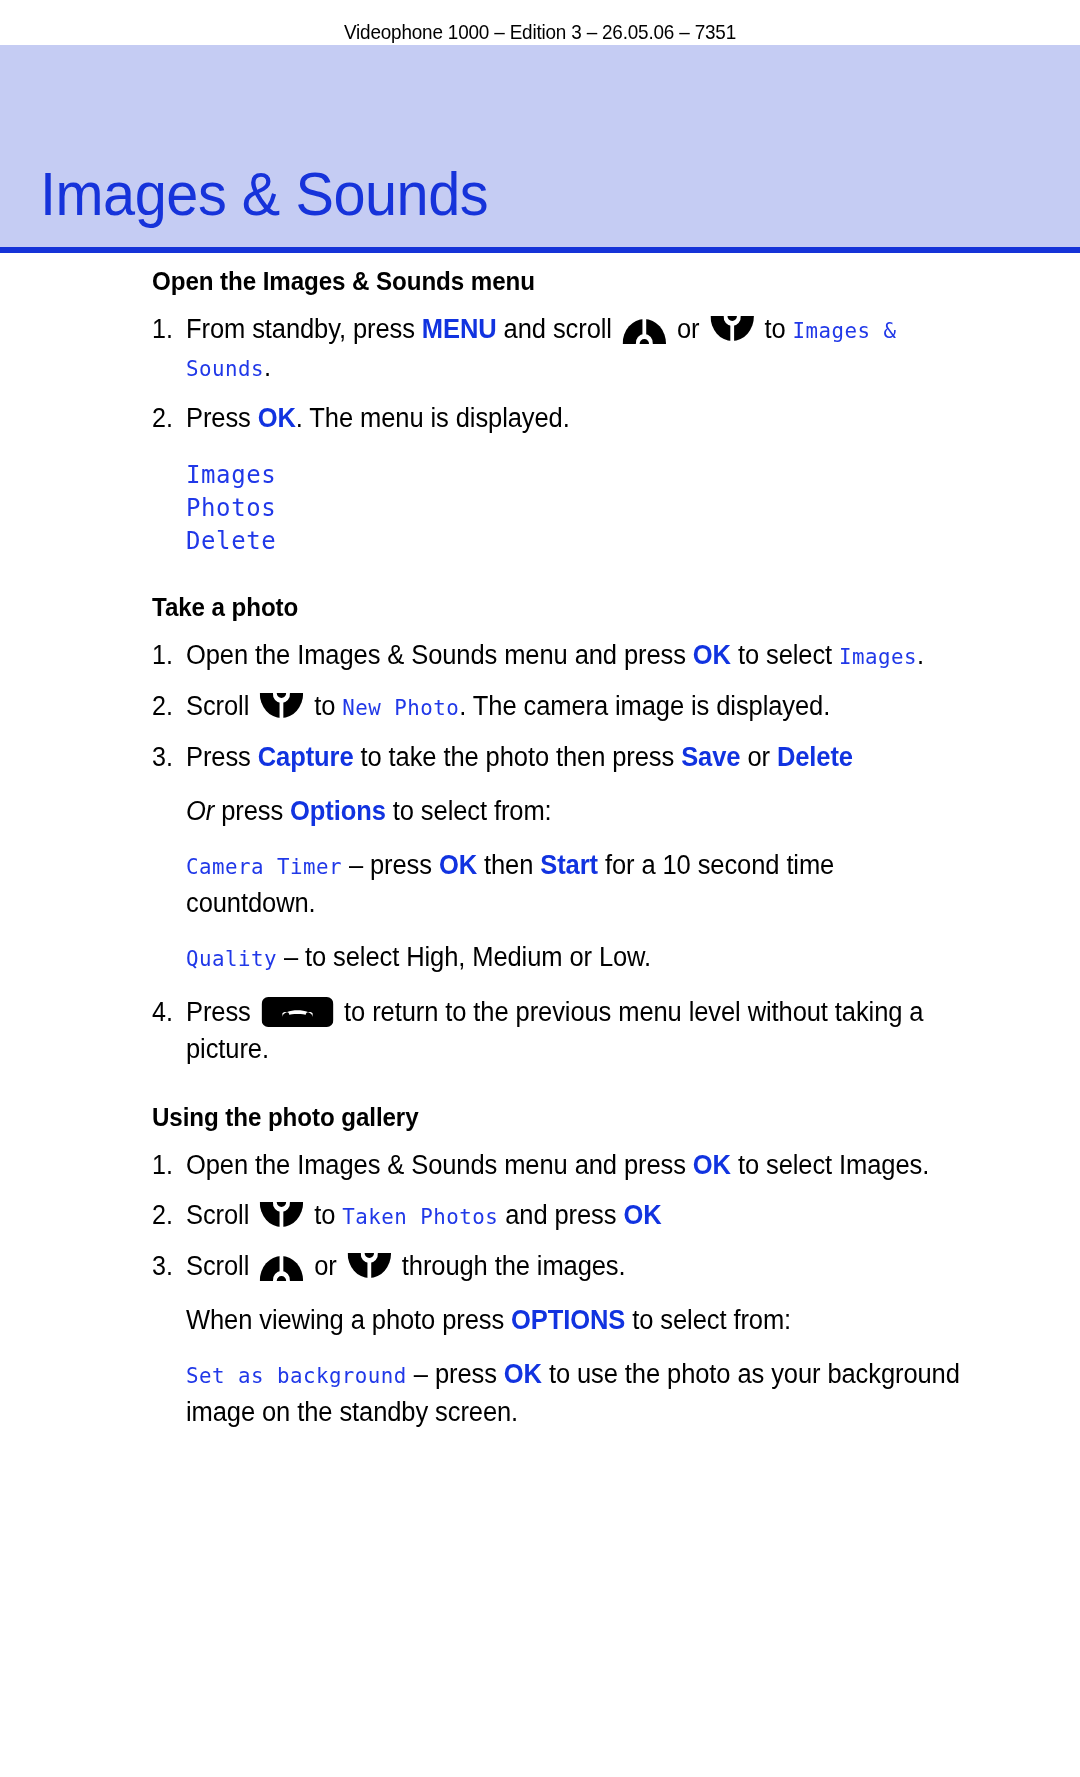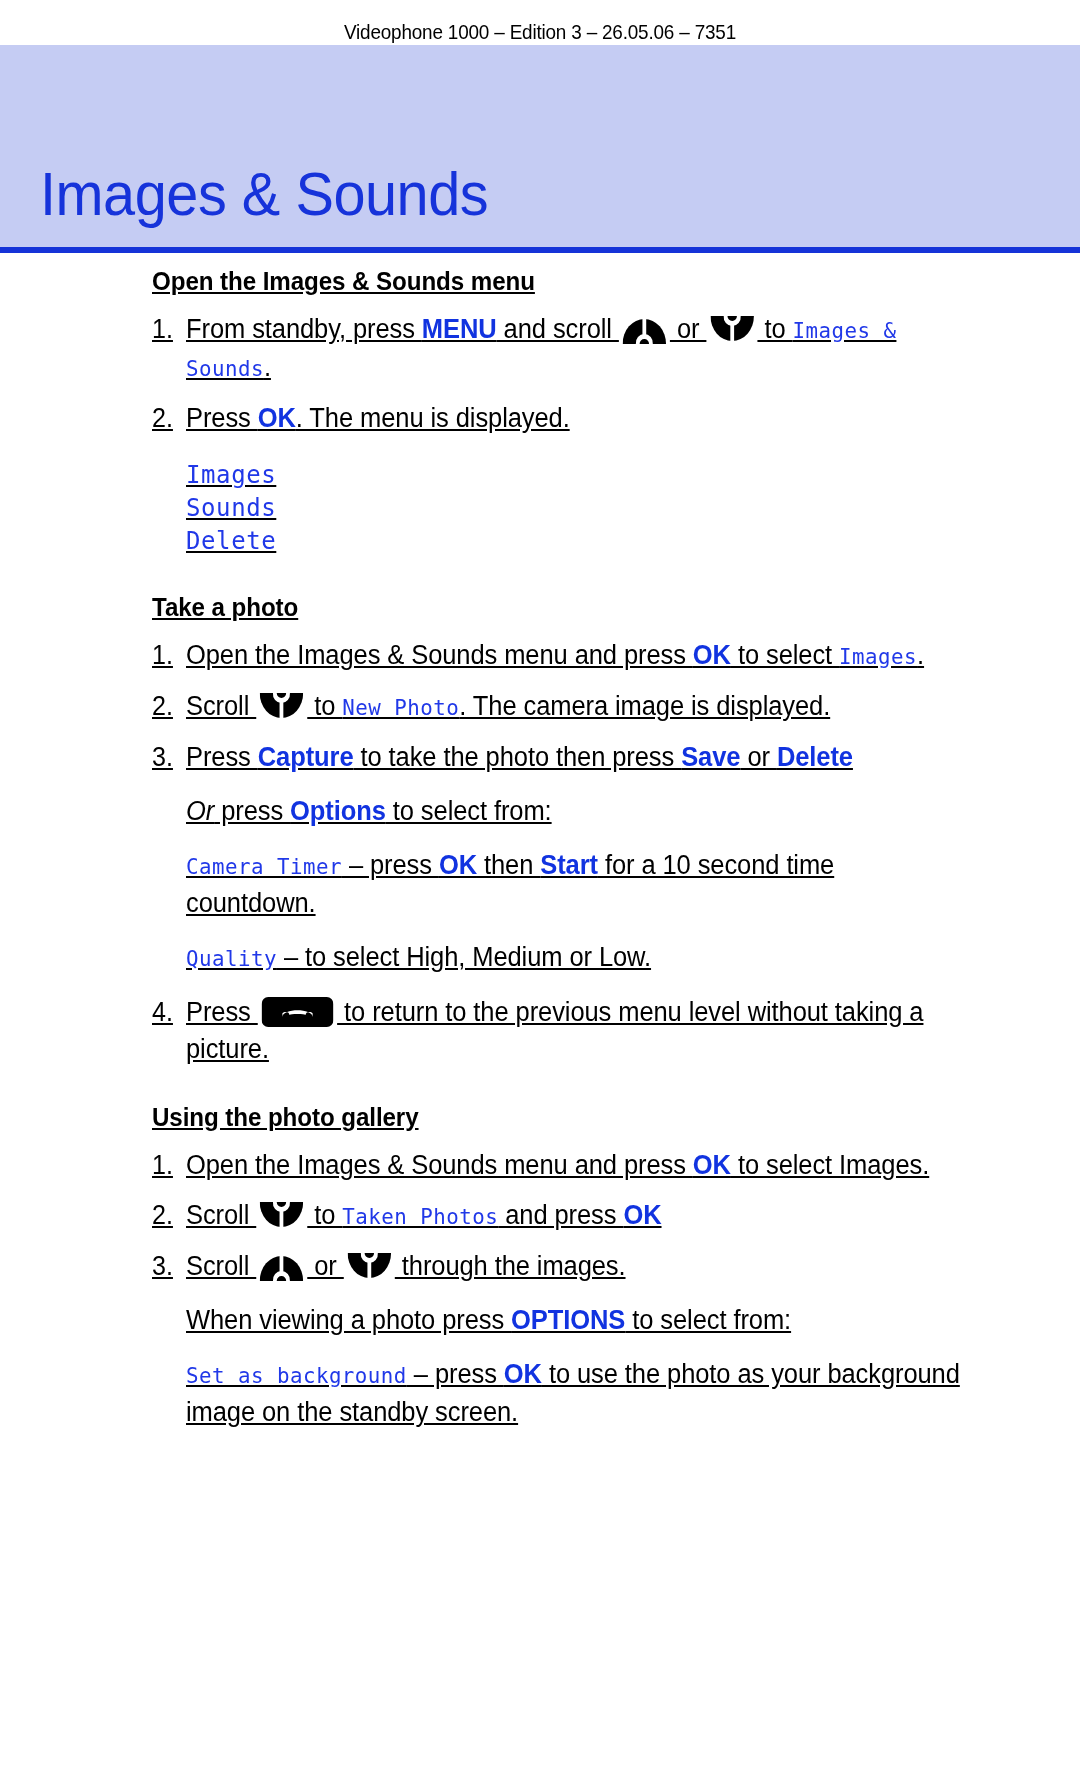--- a/index.html
+++ b/index.html
@@ -79,21 +79,20 @@
   }
 
   
   .content {
     position: absolute;
     top: 262px;
     left: 0;
     width: 1080px;
     padding-left: 152px;
     padding-right: 74px;
-    text-decoration: underline;
   }
 
   h2.section-heading {
     font-size: 26px;
     font-weight: bold;
     letter-spacing: -0.1px;
     transform: scaleX(0.93);
     transform-origin: left center;
     margin-top: 34px;
     margin-bottom: 14px;
@@ -187,21 +186,21 @@
               <path d="M23 10 A9 9 0 0 1 14 0 L18 0 A5 5 0 0 0 28 0 L32 0 A9 9 0 0 1 23 10 Z" fill="#fff"></path>
             </svg></span><span> to </span><span class="lcd">Images &amp; Sounds</span><span>.</span></div>
       </div>
       <div class="step">
         <div class="step-num">2.</div>
         <div class="step-body"><span>Press </span><span class="kw">OK</span><span>. The menu is displayed.</span></div>
       </div>
     </div>
     <div class="lcd-menu">
       <div class="lcd-line">Images</div>
-      <div class="lcd-line">Sounds</div>
+      <div class="lcd-line">Photos</div>
       <div class="lcd-line">Delete</div>
     </div>
     <h2 class="section-heading">Take a photo</h2>
     <div class="steps">
       <div class="step">
         <div class="step-num">1.</div>
         <div class="step-body"><span>Open the Images &amp; Sounds menu and press </span><span class="kw">OK</span><span> to select </span><span class="lcd">Images</span><span>.</span></div>
       </div>
       <div class="step">
         <div class="step-num">2.</div>

